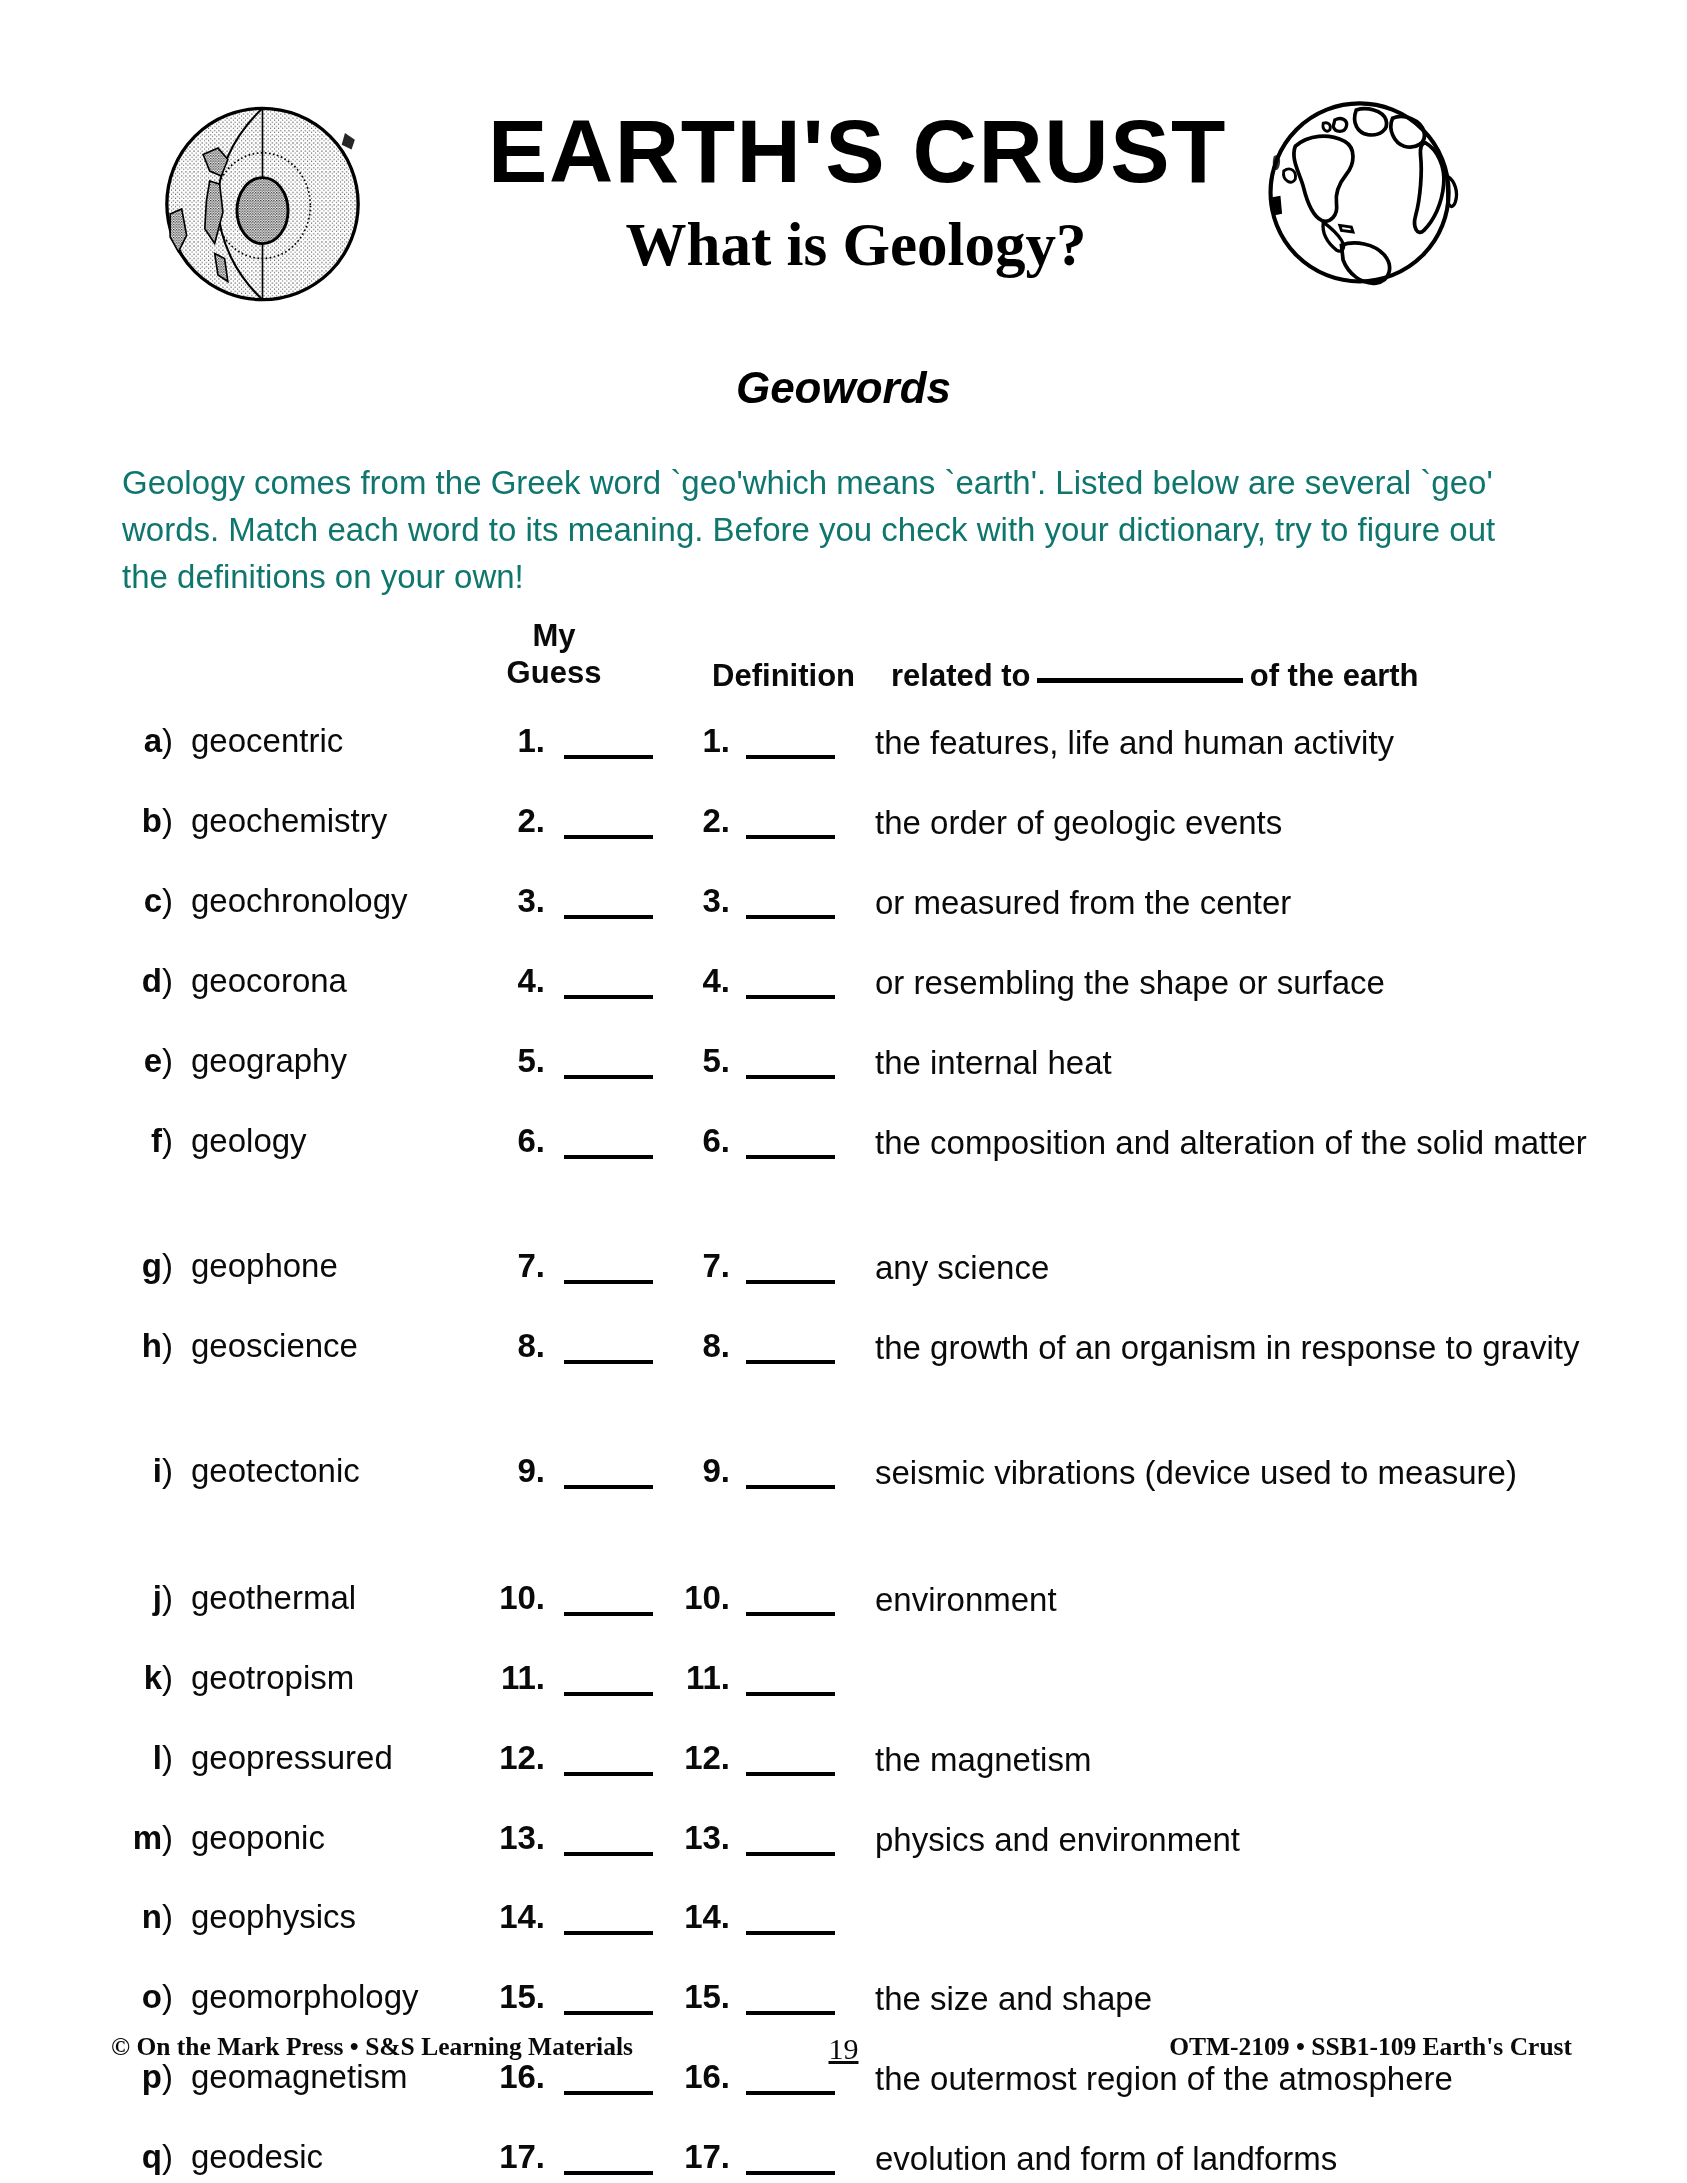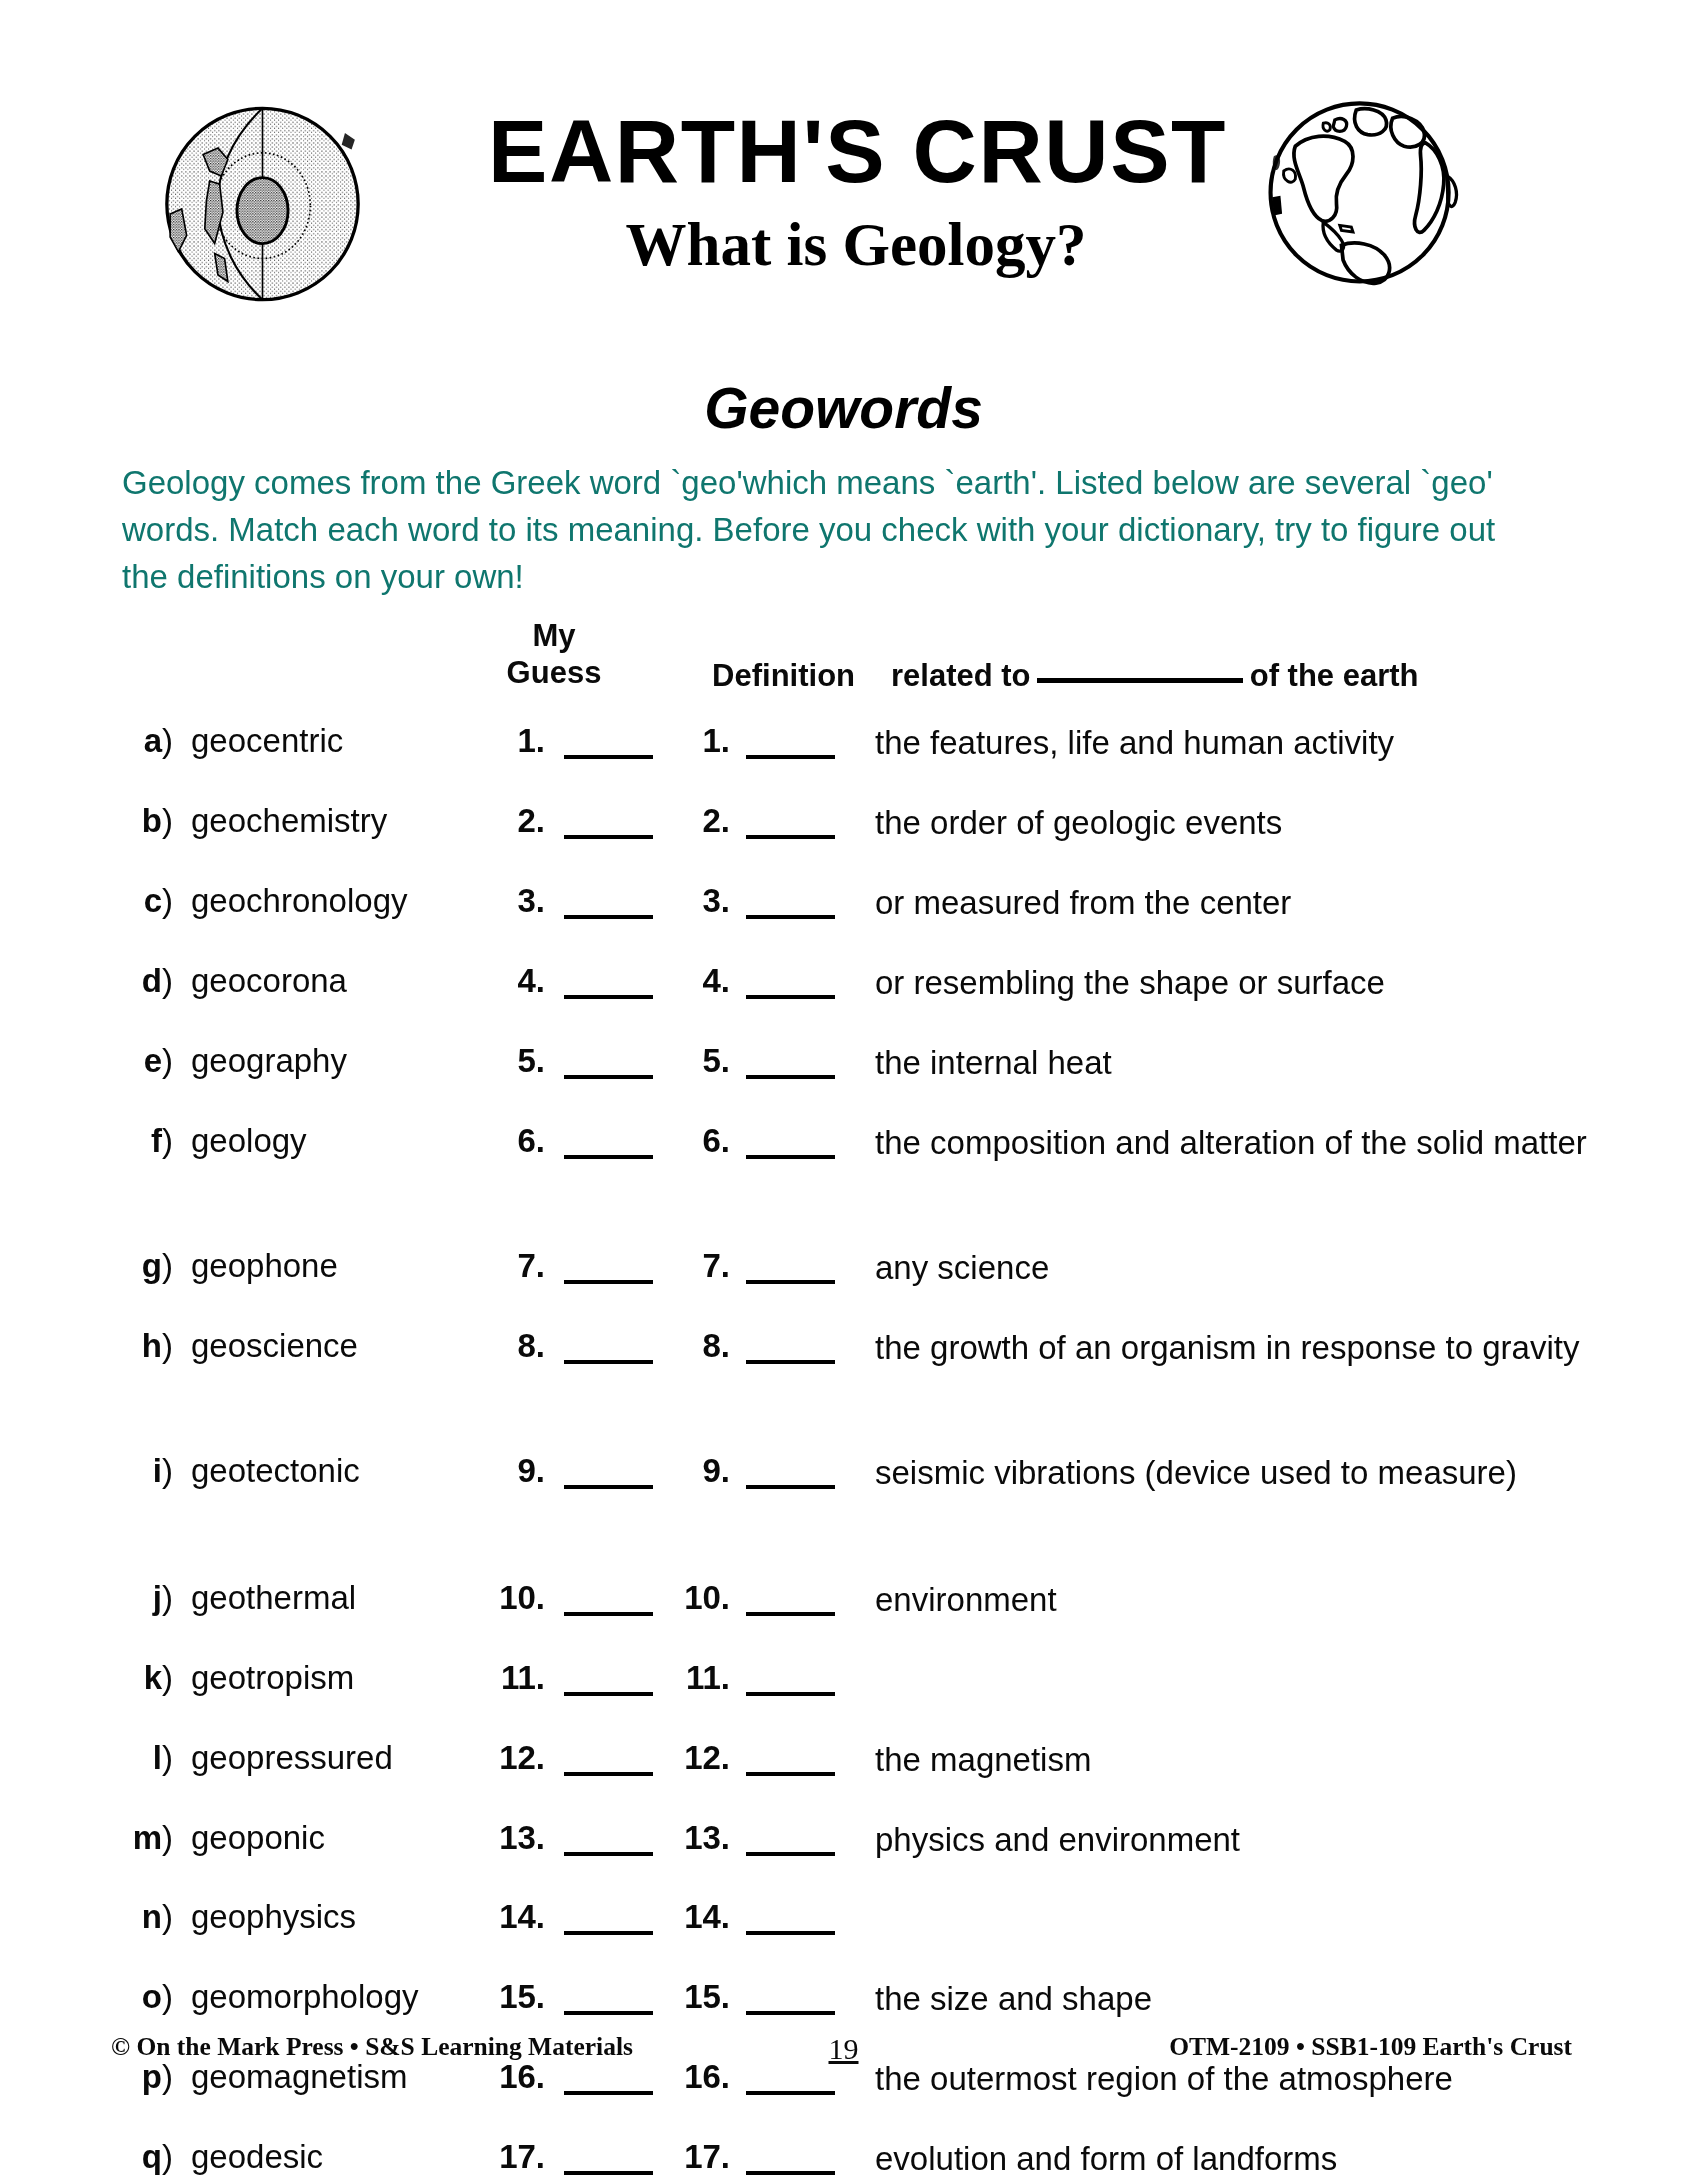--- a/index.html
+++ b/index.html
@@ -64,23 +64,23 @@
     font-size: 61px;
     line-height: 1.0;
     margin: 18px 0 0 0;
     color: #000;
     padding-left: 25px;
   }
   .section-title {
     font-family: "Liberation Sans", sans-serif;
     font-weight: bold;
     font-style: italic;
-    font-size: 57px;
+    font-size: 44px;
     text-align: center;
-    margin: 12px;
+    margin: 0;
     position: absolute;
     top: 363px;
     left: 0;
     right: 0;
     color: #000;
   }
 
   
   .intro {
     position: absolute;

